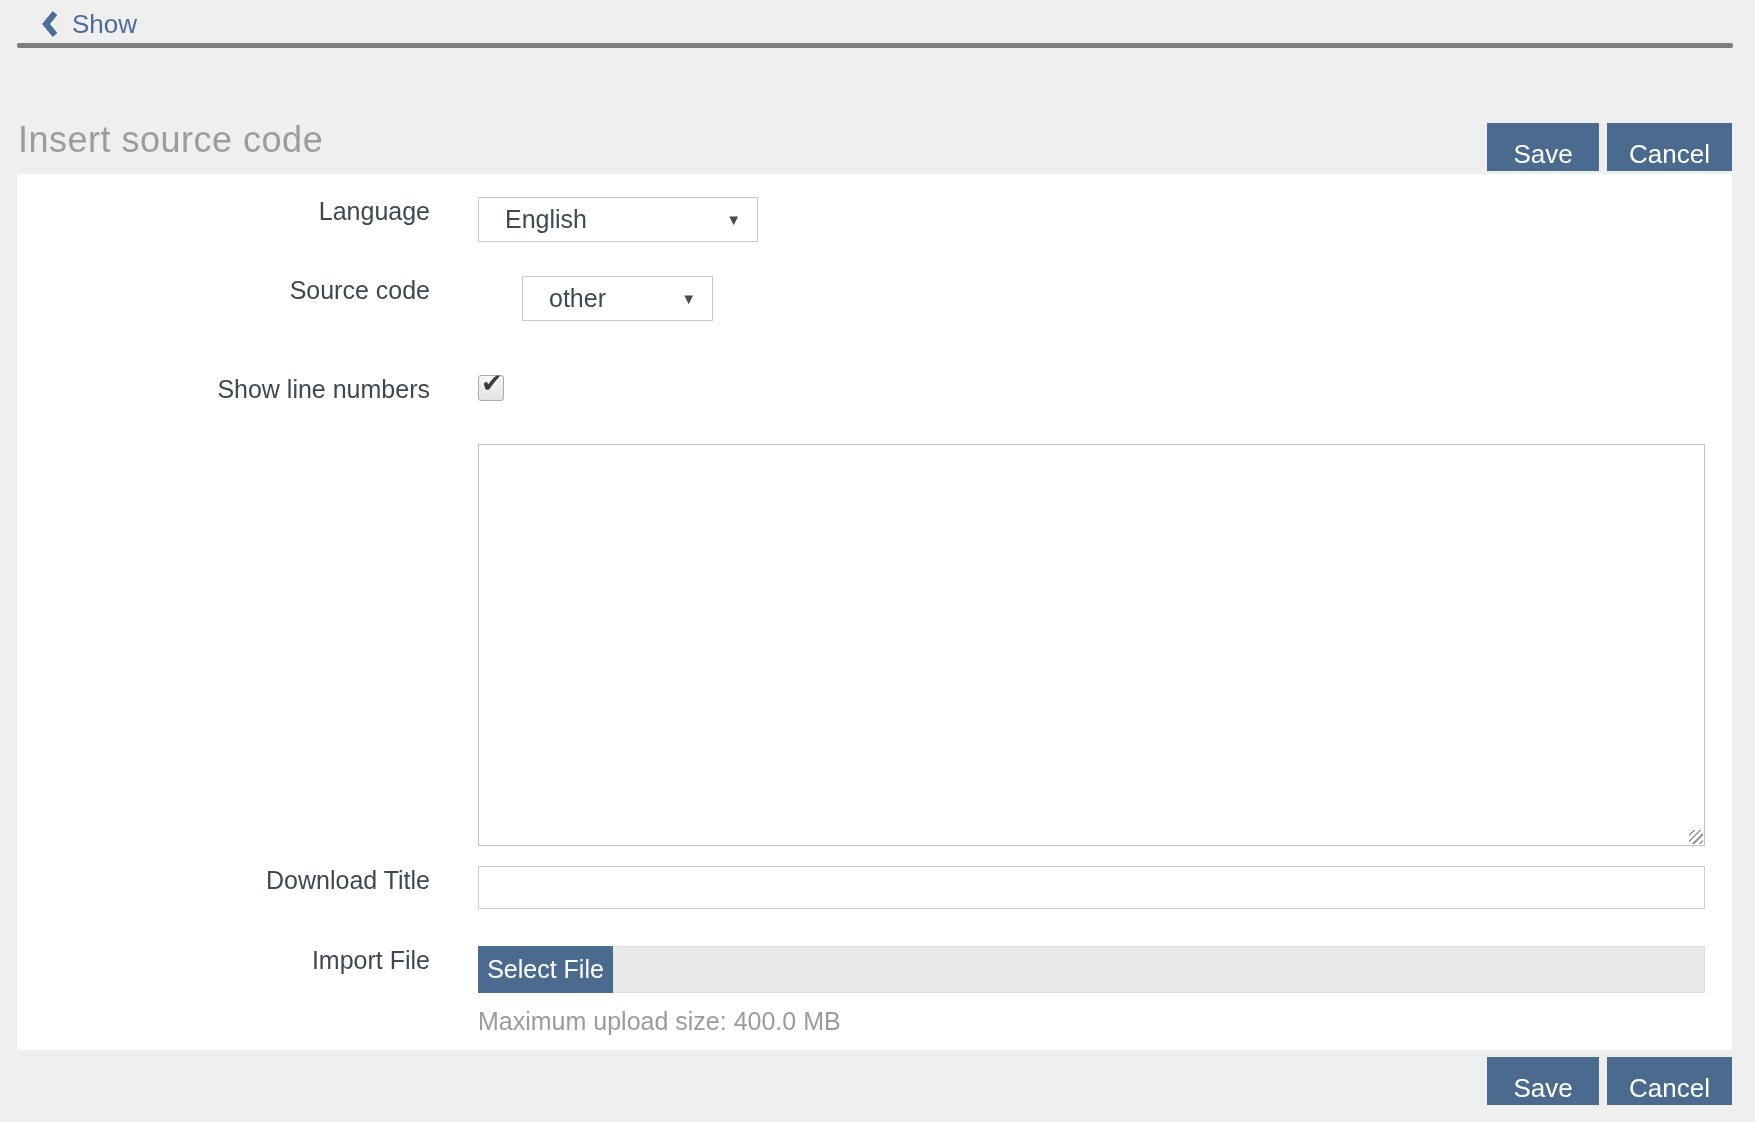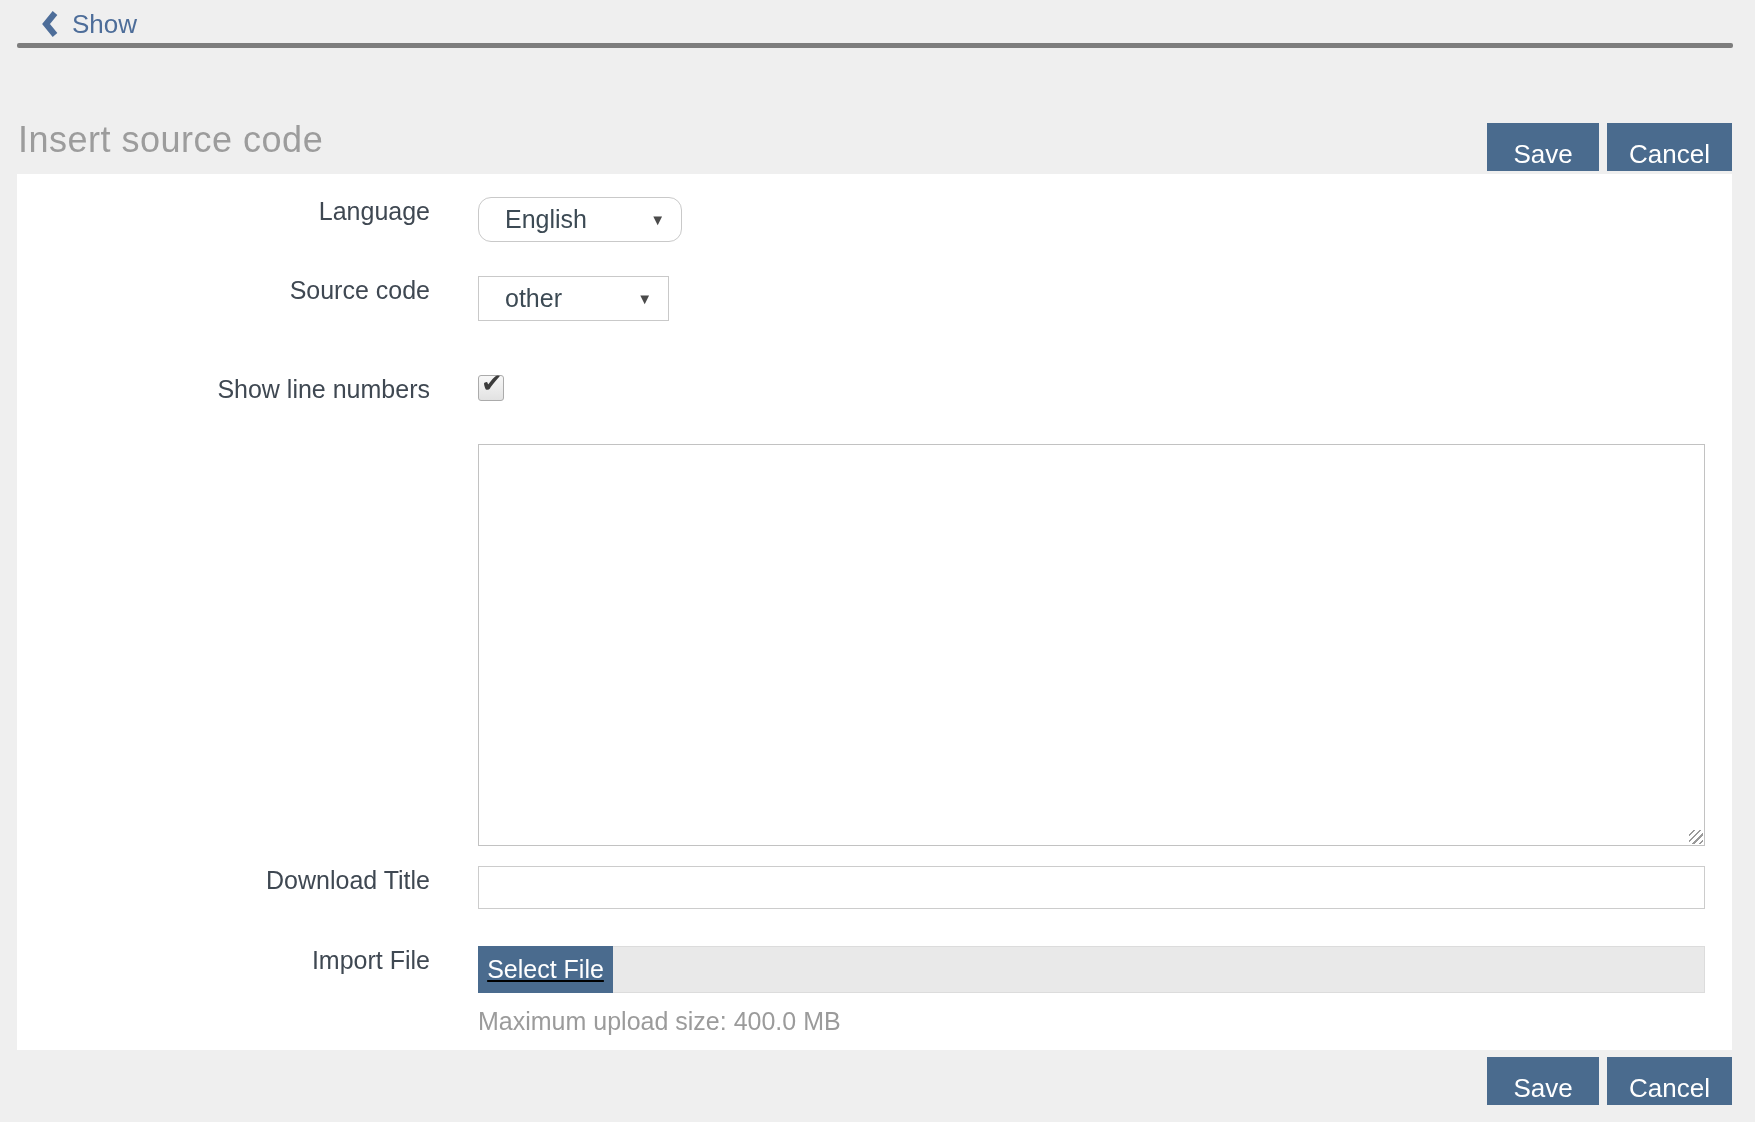--- a/index.html
+++ b/index.html
@@ -39,31 +39,31 @@
     margin: 0 23px 0 17px;
     padding: 23px 0 14px 0;
   }
   .form-row { display: flex; align-items: flex-start; }
   .form-label {
     width: 413px; text-align: right; flex: 0 0 413px;
     font-size: 25px; color: #3f4852;
   }
   .ctrl { margin-left: 48px; }
   .row-language { margin-bottom: 34px; }
-  .row-source { margin-bottom: 54px; }
+  .row-source { margin-bottom: 54px; gap: 44px; }
   .row-lines { margin-bottom: 40px; }
   .row-code { margin-bottom: 20px; }
   .row-title { margin-bottom: 37px; }
   
   .select {
     display: flex; align-items: center; justify-content: space-between;
     height: 45px; background: #ffffff; border: 1px solid #c9c9c9;
     padding: 0 16px 0 26px; cursor: pointer;
   }
-  .select-language { width: 204px; border-radius: 13px; }
+  .select-language { width: 280px; }
   .select-source { width: 191px; }
   .select-value { font-size: 25px; color: #3c4a54; }
   .select-arrow { font-size: 15px; color: #4b4b4b; line-height: 1; }
   
   .checkbox {
     position: relative; display: inline-block;
     width: 26px; height: 26px;
     background: linear-gradient(#f7f7f7, #e2e2e2);
     border: 1px solid #ababab; border-radius: 3px; cursor: pointer;
   }
@@ -84,21 +84,21 @@
     background: repeating-linear-gradient(135deg, transparent 0 3px, #9a9a9a 3px 4.5px);
     pointer-events: none;
   }
   
   .text-input {
     width: 1227px; height: 43px; border: 1px solid #cccccc;
     font-size: 25px; color: #3c4a54; padding: 0 12px; font-family: inherit;
     outline: none; background: #ffffff;
   }
   
-  .file-control { display: flex; width: 1227px; height: 47px; text-decoration: underline; }
+  .file-control { display: flex; width: 1227px; height: 47px; }
   .file-btn {
     flex: 0 0 135px; height: 47px; border: none;
     background: #4a6b8e; color: #ffffff;
     font-size: 25px; font-family: inherit; cursor: pointer;
   }
   .file-bar {
     flex: 1; background: #e9e9e9;
     border: 1px solid #dcdcdc; border-left: none;
   }
   .helper-row { margin-top: 14px; align-items: flex-start; }

